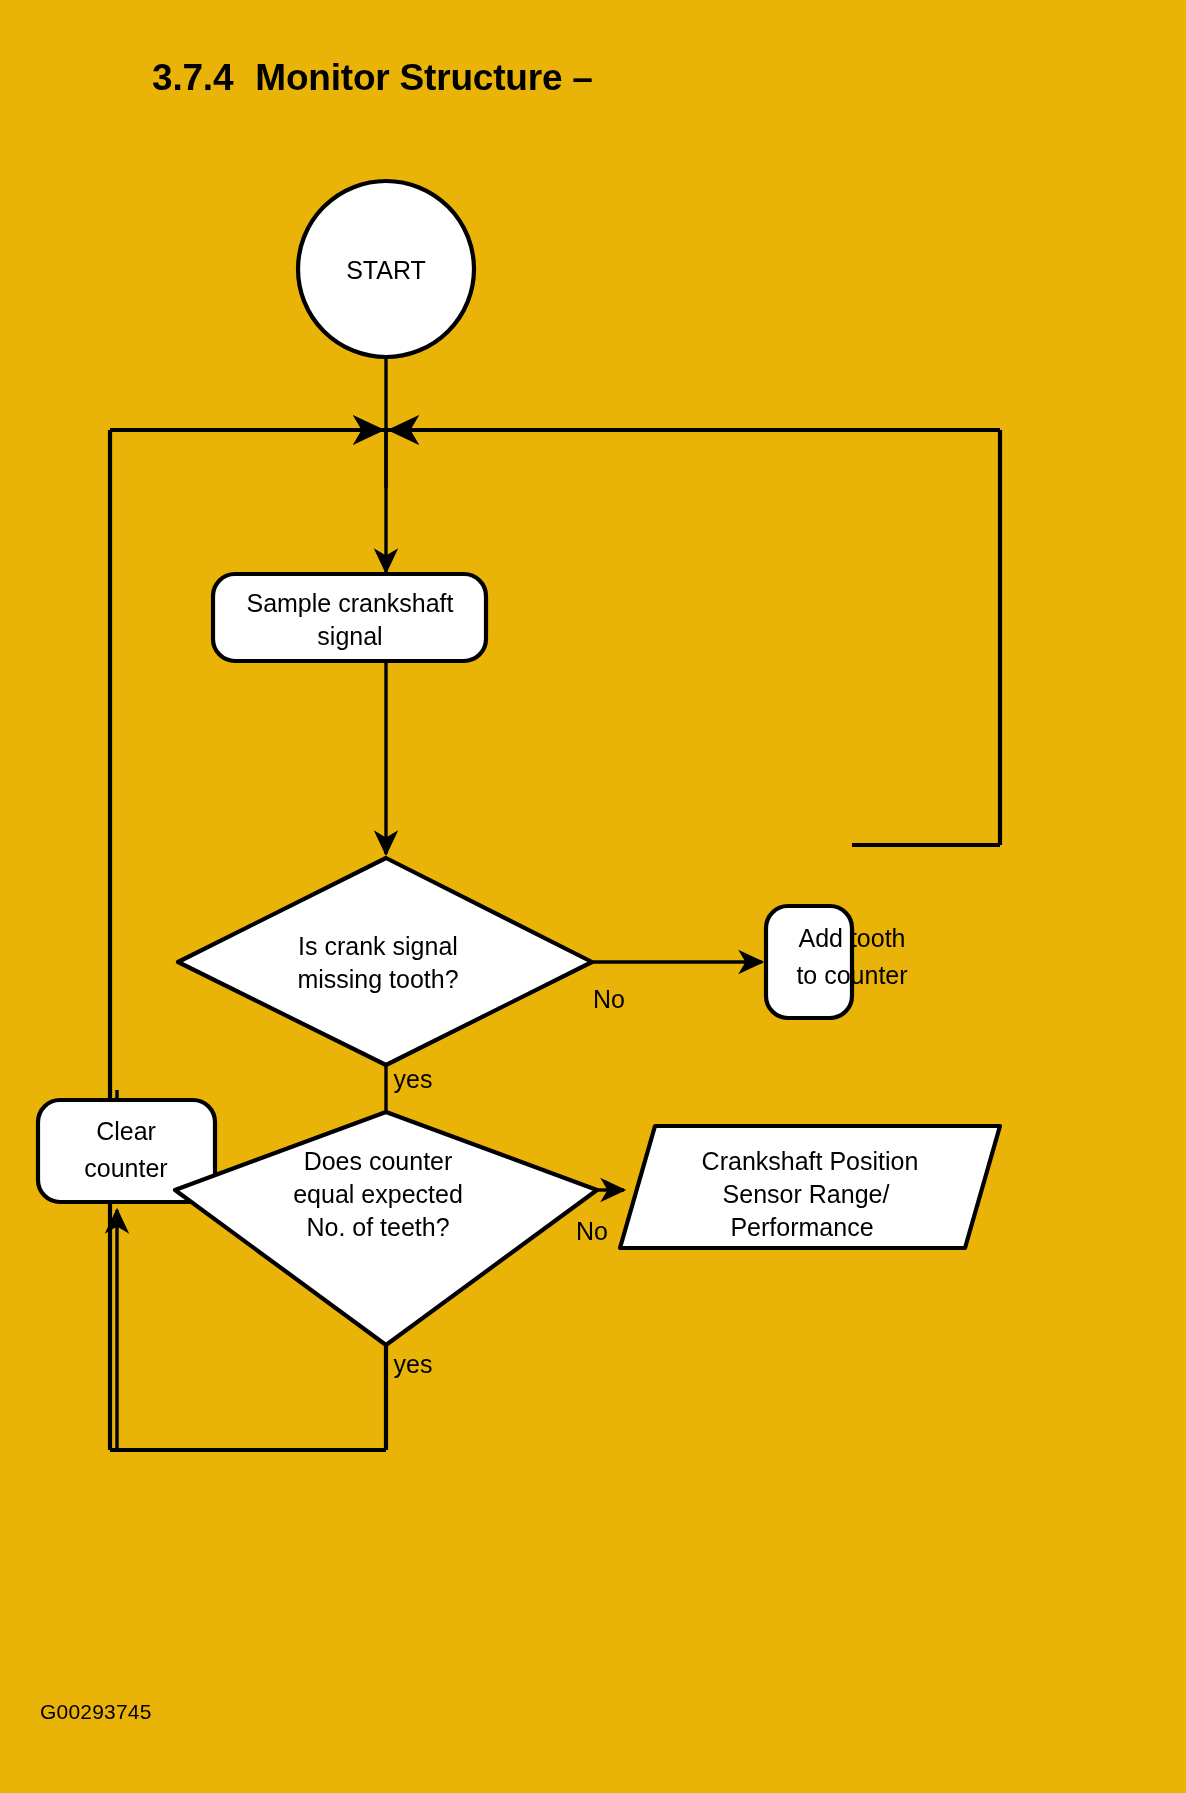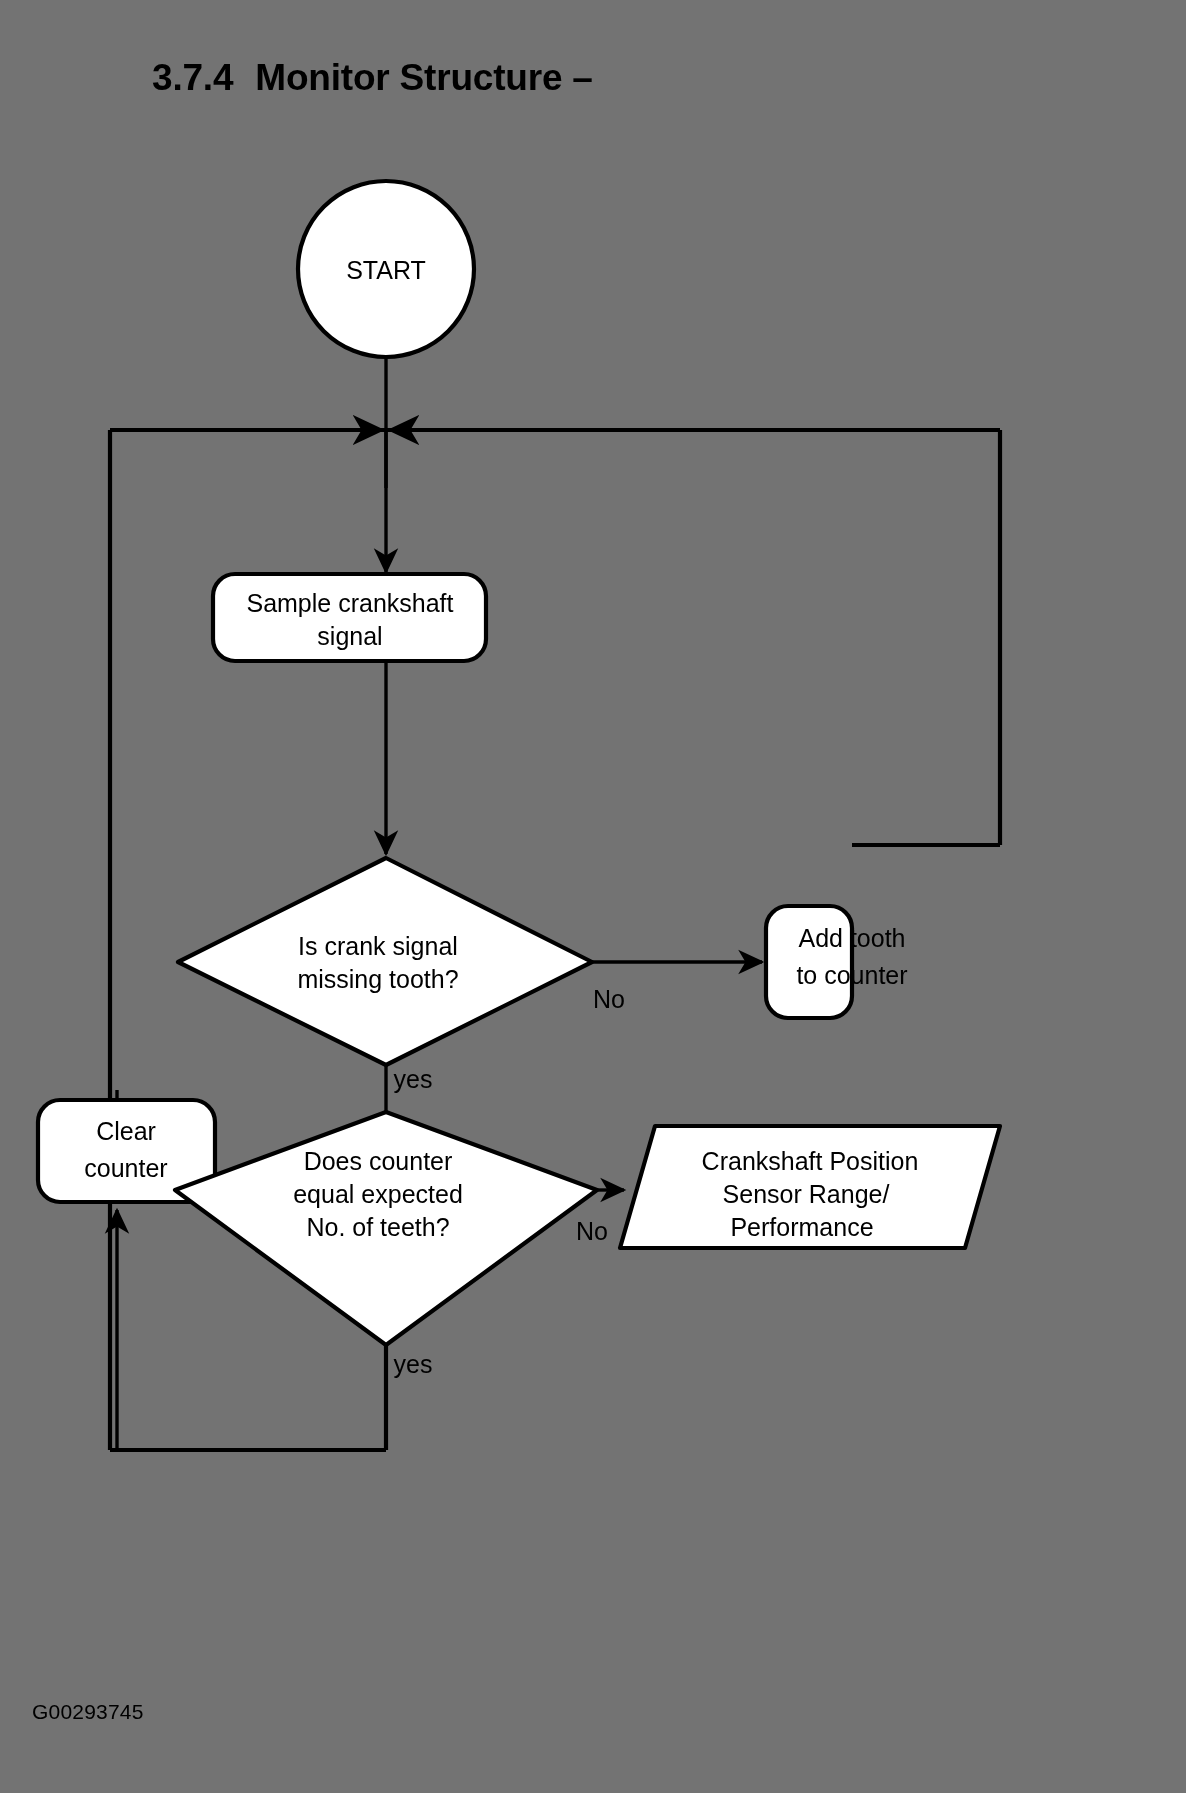--- a/index.html
+++ b/index.html
@@ -12,39 +12,39 @@
     height: 1793px;
     position: relative;
     font-family: "Liberation Sans", sans-serif;
     color: #000000;
     overflow: hidden;
   }
   #page {
     position: relative;
     width: 1186px;
     height: 1793px;
-    background: #737373;
+    background: #eab308;
   }
   #heading {
     position: absolute;
     left: 152px;
     top: 52px;
     width: 900px;
     font-size: 37px;
     font-weight: bold;
     line-height: 1.38;
     letter-spacing: -0.2px;
     color: #000000;
   }
   #heading .num {
     margin-right: 22px;
   }
   #figure-id {
     position: absolute;
-    left: 32px;
+    left: 40px;
     top: 1700px;
     font-size: 21px;
     color: #000000;
     letter-spacing: 0.2px;
   }
   svg#flow {
     position: absolute;
     left: 0;
     top: 0;
     width: 1186px;

